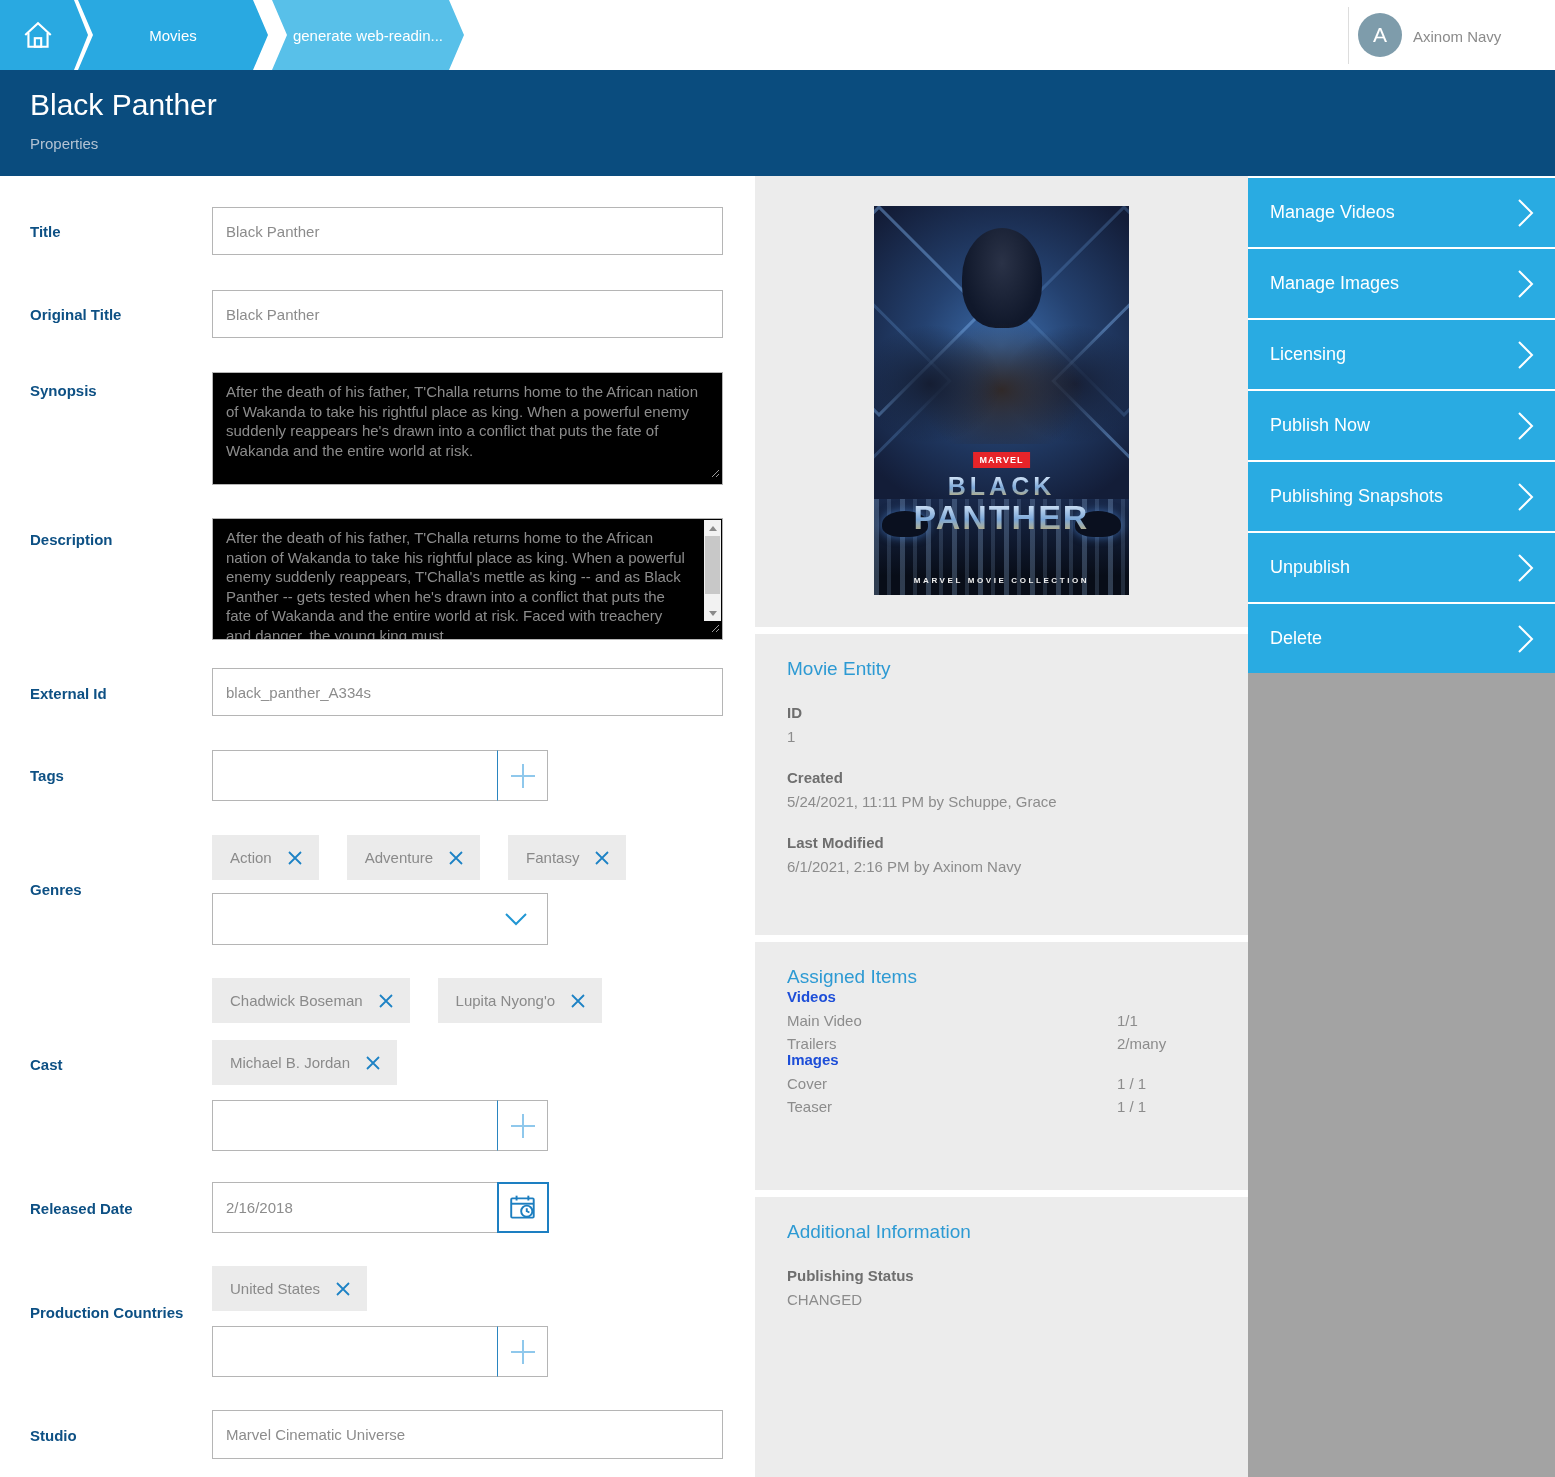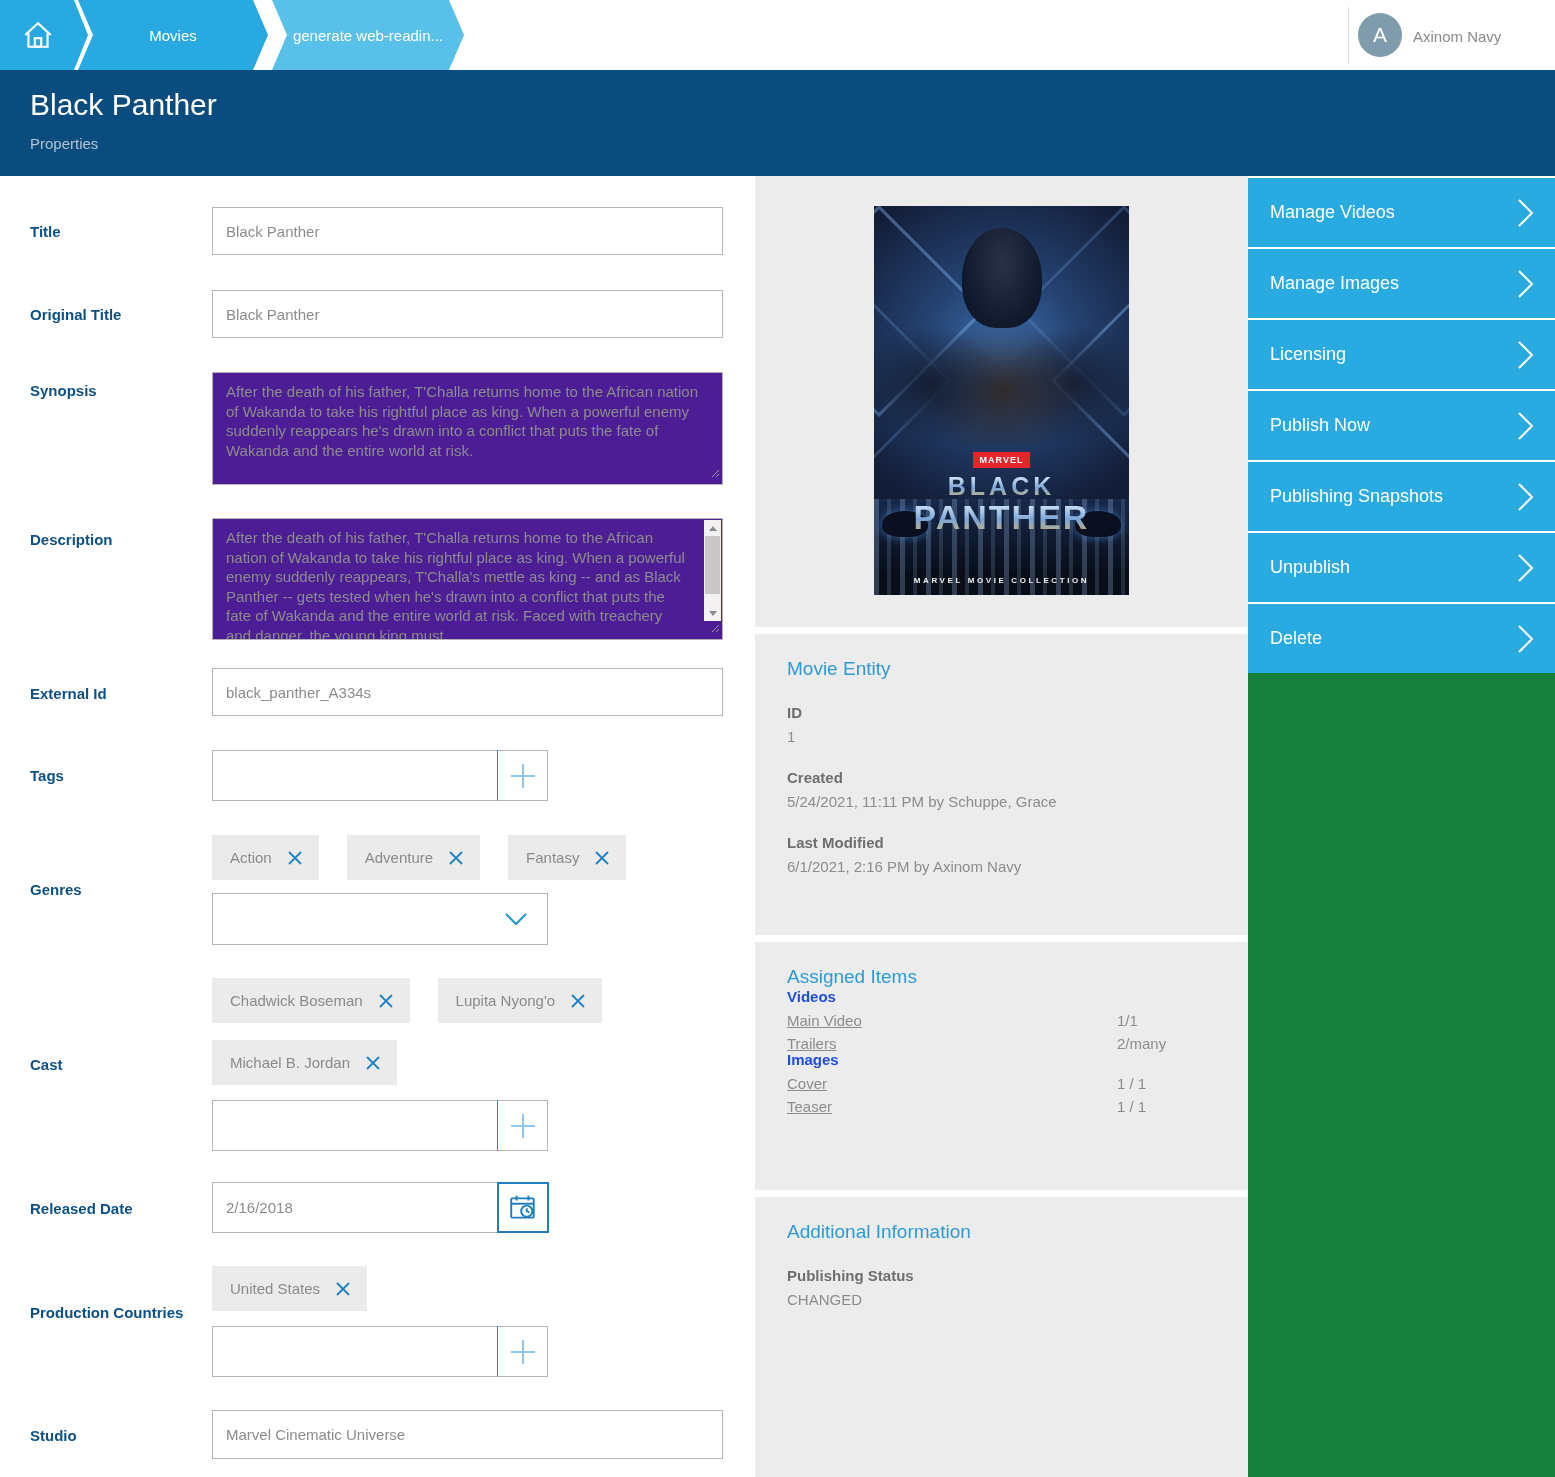--- a/index.html
+++ b/index.html
@@ -30,21 +30,21 @@
   .header { position:absolute; left:0; top:75px; width:1555px; height:101px; background:#0a4c7e; }
   .h-title { position:absolute; left:30px; top:13px; font-size:30px; color:#fff; }
   .h-sub   { position:absolute; left:30px; top:60px; font-size:15px; color:#b4c3d3; }
 
   
   .form { position:absolute; left:0; top:176px; width:755px; height:1301px; background:#fff; }
   .flabel { position:absolute; left:30px; width:160px; color:#0d5084; font-weight:bold;
             font-size:15px; line-height:19px; }
   .inputbox { position:absolute; left:212px; width:511px; border:1px solid #b5b5b5; background:#fff;
               display:flex; align-items:center; padding:0 13px; font-size:15px; color:#8c8c8c; }
-  .tarea { position:absolute; left:212px; width:511px; border:1px solid #b5b5b5; background:#4c1d95;
+  .tarea { position:absolute; left:212px; width:511px; border:1px solid #b5b5b5; background:#000000;
            overflow:hidden; }
   .ttext { position:absolute; inset:0; padding:9px 13px; font-size:15px; line-height:19.5px;
            color:#8c8c8c; overflow:hidden; }
   .ttext.withbar { right:18px; }
   .grip { position:absolute; right:2px; bottom:2px; }
   .sbar { position:absolute; top:1px; right:1px; bottom:18px; width:17px; background:#f2f2f2;
           display:flex; flex-direction:column; align-items:center; }
   .sarrow { height:16px; width:100%; display:flex; align-items:center; justify-content:center; cursor:pointer; }
   .tri-up { width:0; height:0; border-left:4px solid transparent; border-right:4px solid transparent;
             border-bottom:5px solid #8a8a8a; }
@@ -73,21 +73,21 @@
              display:flex; align-items:center; justify-content:center; cursor:pointer; }
 
   
   .mid { position:absolute; left:755px; top:176px; width:493px; height:1301px; background:#fff; }
   .msec { position:absolute; left:0; width:493px; background:#ececec; padding:24px 32px; overflow:hidden; }
   .msec.nopad { padding:0; }
   .mhead { color:#2d9ad3; font-size:19px; font-weight:400; }
   .mlabel { margin-top:24px; font-weight:bold; color:#6e6e6e; font-size:15px; }
   .mval { margin-top:7px; color:#8c8c8c; font-size:15px; }
   .mgroup { font-weight:bold; color:#1d4ed8; font-size:15px; }
-  .mrow { position:relative; margin-top:7px; color:#8c8c8c; font-size:15px; height:16px;text-decoration:underline; }
+  .mrow { position:relative; margin-top:7px; color:#8c8c8c; font-size:15px; height:16px; }
   .mrow .v { position:absolute; left:330px; top:0; }
 
   
   .poster { position:absolute; left:119px; top:30px; width:255px; height:389px; overflow:hidden;
             background:radial-gradient(ellipse 70% 45% at 50% 36%, #3c6cab 0%, #24416f 45%, #131d38 100%),#131d38; }
   .p-wing { position:absolute; width:150px; height:150px; border:3px solid rgba(125,175,235,.45);
             transform:rotate(45deg); }
   .p-wing.w2 { border-color:rgba(95,145,205,.3); }
   .p-head { position:absolute; left:88px; top:22px; width:80px; height:100px; border-radius:50% 50% 42% 42%;
             background:radial-gradient(ellipse at 50% 35%, #2a3247 0%, #10182b 70%); }
@@ -104,21 +104,21 @@
              color:#fff; font-weight:bold; font-size:9px; letter-spacing:1px; padding:3px 7px;text-align:center; }
   .p-t1, .p-t2 { position:absolute; left:0; width:255px; text-align:center; font-weight:bold;
              background:linear-gradient(180deg,#eaf4ff 5%, #7ba7d8 55%, #d9b45c 100%);
              -webkit-background-clip:text; background-clip:text; color:transparent; }
   .p-t1 { top:266px; font-size:25px; letter-spacing:4px; }
   .p-t2 { top:292px; font-size:34px; letter-spacing:2px; }
   .p-cap { position:absolute; left:0; bottom:10px; width:255px; text-align:center; color:#efefef;
            font-weight:bold; font-size:8px; letter-spacing:2.6px; }
 
   
-  .side { position:absolute; left:1248px; top:176px; width:307px; height:1301px; background:#15803d; }
+  .side { position:absolute; left:1248px; top:176px; width:307px; height:1301px; background:#a3a3a3; }
   .acts { background:#fff; padding-top:2px; }
   .abtn { position:relative; height:69px; background:#29abe2; margin-bottom:2px; display:flex;
           align-items:center; padding:0 22px; color:#fff; font-size:18px; cursor:pointer; }
   .abtn svg { position:absolute; right:20px; top:20px; }
 </style>
 </head>
 <body>
 
 <div class="page">
 

